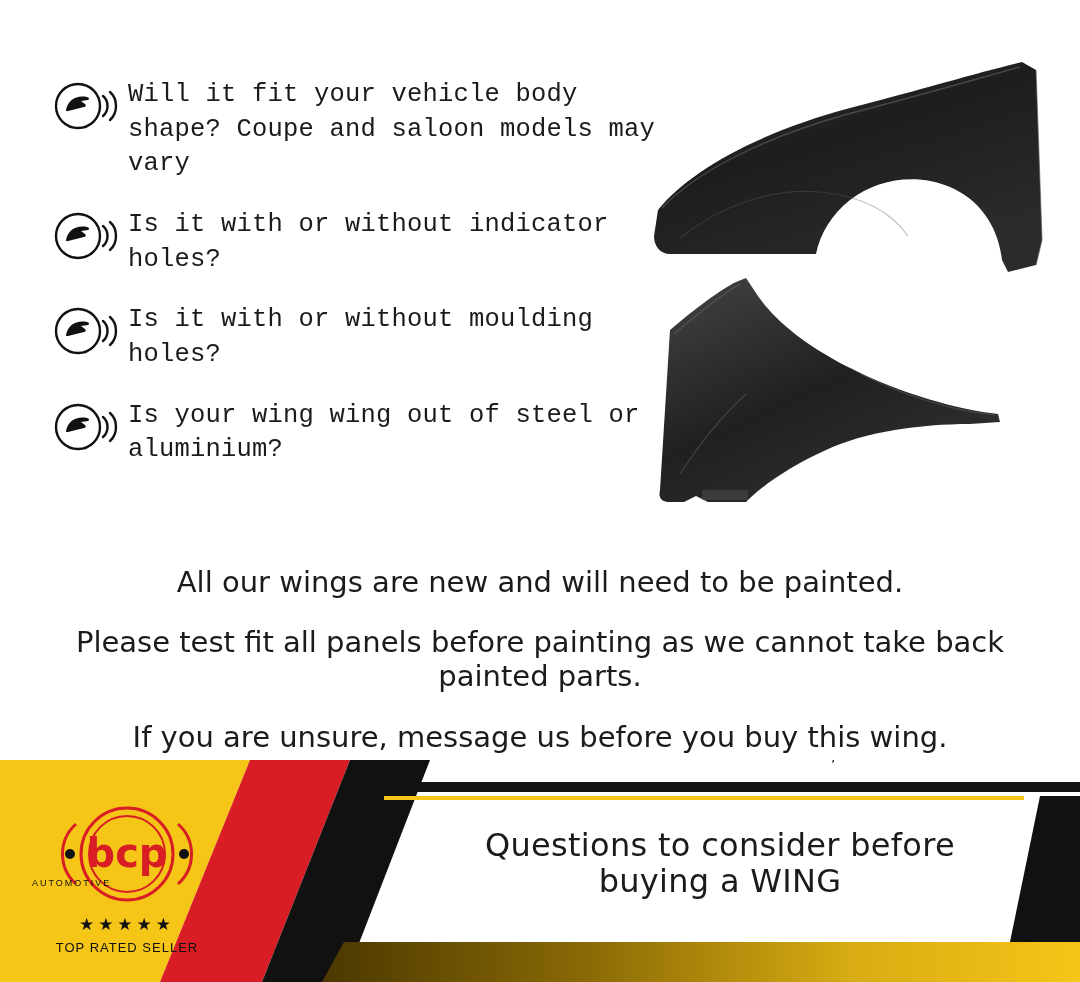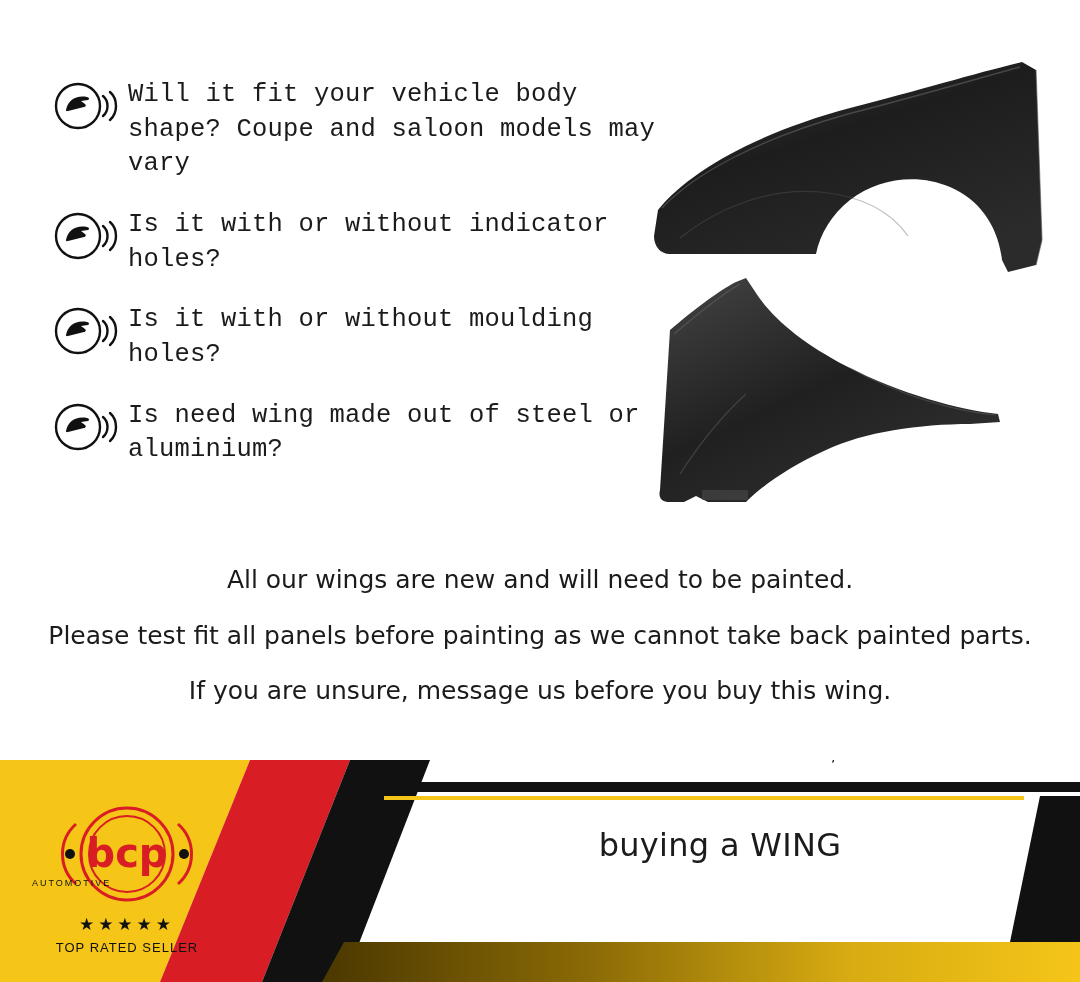--- a/index.html
+++ b/index.html
@@ -68,21 +68,21 @@
   .notes {
     position: absolute;
     left: 0;
     top: 565px;
     width: 1080px;
     text-align: center;
     color: #1b1b1b;
     font-family: "DejaVu Sans", sans-serif;
   }
   .note-line {
-    font-size: 25px;
+    font-size: 29px;
     line-height: 1.18;
     margin-bottom: 26px;
     padding: 0 38px;
   }
   .note-line:last-child { margin-bottom: 0; }
 
   
   .banner {
     position: absolute;
     left: 0;
@@ -204,21 +204,21 @@
 
     <div class="q-row">
       <div class="q-icon">
         <svg width="68" height="52" viewBox="0 0 68 52">
           <circle cx="24" cy="26" r="22" fill="none" stroke="#111" stroke-width="2.4"></circle>
           <path d="M12 30 C14 20, 22 15, 33 17 C35 17.5, 36 19, 34 20 L27 21 L31 24 C32.5 25.2, 31.5 27, 30 27 L14 31 C12.6 31.4, 11.8 31, 12 30 Z" fill="#111"></path>
           <path d="M49 16 C55 21, 55 31, 49 36" fill="none" stroke="#111" stroke-width="2.4" stroke-linecap="round"></path>
           <path d="M56 12 C64 19, 64 33, 56 40" fill="none" stroke="#111" stroke-width="2.4" stroke-linecap="round"></path>
         </svg>
       </div>
-      <div class="q-text">Is need wing made out of steel or aluminium?</div>
+      <div class="q-text">Is your wing wing out of steel or aluminium?</div>
     </div>
 
   </div>
 
   <div class="wing-area">
     <svg width="400" height="460" viewBox="0 0 400 460">
       <defs>
         <linearGradient id="wingGradTop" x1="0" y1="0" x2="0.6" y2="1">
           <stop offset="0%" stop-color="#3c3c3c"></stop>
           <stop offset="45%" stop-color="#1d1d1d"></stop>
@@ -284,20 +284,21 @@
       <path d="M344 182 L1080 182 L1080 222 L322 222 Z" fill="url(#goldStrip)"></path>
 
       <path d="M1040 36 L1080 36 L1080 182 L1010 182 Z" fill="#111111"></path>
 
       <rect x="384" y="36" width="640" height="4" fill="#F5C518"></rect>
     </svg>
 
     <div class="tagline">LONDON'S LARGEST CRASH REPAIR SUPPLIER! OVER 10,000 PRODUCTS IN STOCK</div>
 
     <div class="headline">
+      <div>Questions to consider before</div>
       <div>buying a WING</div>
     </div>
 
     <div class="logo-wrap">
       <svg width="190" height="110" viewBox="0 0 190 110">
         <circle cx="95" cy="52" r="46" fill="none" stroke="#D81E24" stroke-width="3"></circle>
         <circle cx="95" cy="52" r="38" fill="none" stroke="#D81E24" stroke-width="2"></circle>
         <path d="M44 22 C26 38, 26 66, 44 82" fill="none" stroke="#D81E24" stroke-width="3"></path>
         <path d="M146 22 C164 38, 164 66, 146 82" fill="none" stroke="#D81E24" stroke-width="3"></path>
         <circle cx="38" cy="52" r="5" fill="#111"></circle>

